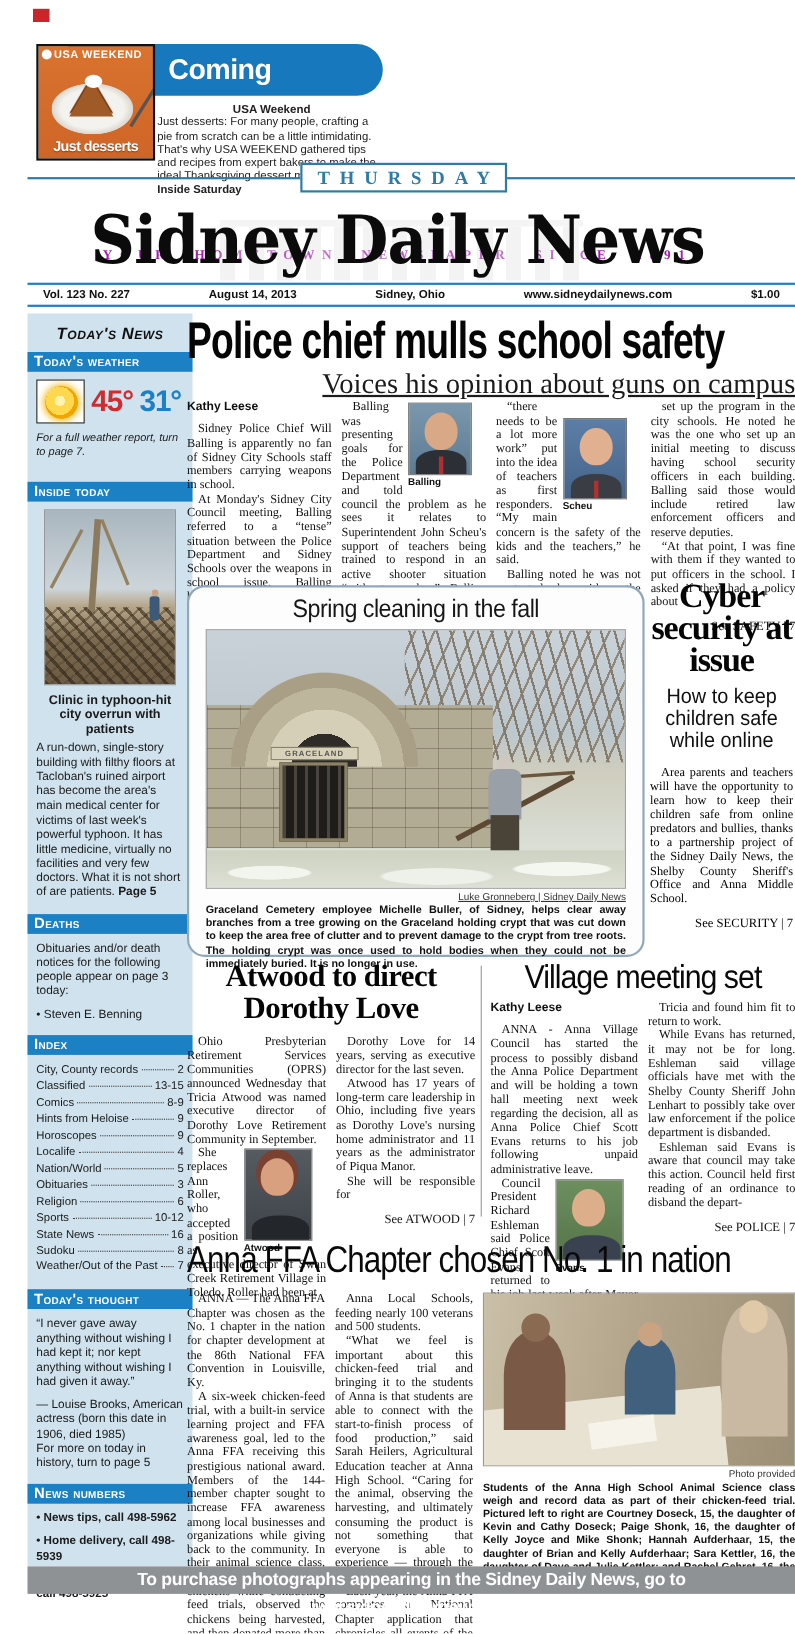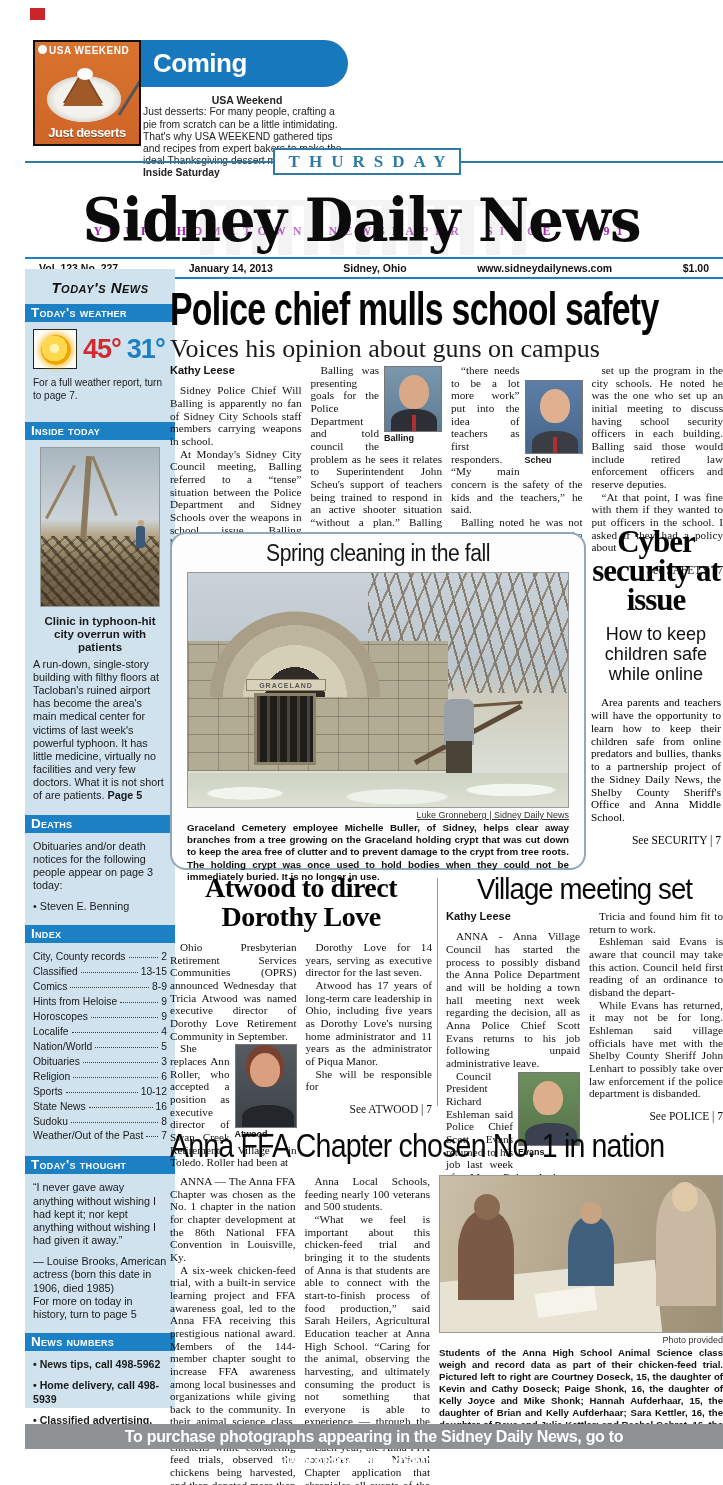--- a/index.html
+++ b/index.html
@@ -24,56 +24,56 @@
   .mast-rule { position:absolute; left:25px; right:0; top:161px; height:2px; background:#2e7ca6; }
   .thursday-box { position:absolute; left:273px; top:148px; width:188px; height:27px; background:#fff; border:2px solid #2e7ca6; color:#2e7ca6; text-align:center; font-family:"Liberation Serif",serif; font-weight:bold; font-size:17px; line-height:24px; letter-spacing:9px; text-indent:9px; }
   .tagline { position:absolute; left:0; right:0; top:180px; text-align:center; color:#a21caf; font-family:"Liberation Serif",serif; font-weight:bold; font-size:12px; letter-spacing:7px; word-spacing:10px;margin-top:44px; }
   .watermark { position:absolute; left:200px; top:200px; width:330px; height:55px; opacity:.35;
     background:repeating-linear-gradient(90deg,#ddd 0 14px,#fff 14px 26px); border-top:6px solid #e2e2e2; }
   .mast-title { position:absolute; left:0; right:0; top:186px; text-align:center; font-family:"DejaVu Serif",serif; font-weight:bold; font-size:56px; letter-spacing:-1px; color:#0b0b0b; transform:scaleY(1.08); }
 
   .infobar { position:absolute; left:25px; right:0; top:257px; height:22px; border-top:2px solid #1b80c4; border-bottom:2px solid #1b80c4; display:flex; align-items:center; justify-content:space-between; padding:0 14px 0 14px; font-family:"Liberation Sans",sans-serif; font-weight:bold; font-size:10.5px; color:#111; }
 
   
-  .sidebar { position:absolute; left:25px; top:269px; width:150px; height:1139px; background:#cfe2ed; padding:6px 8px; font-family:"Liberation Sans",sans-serif; color:#1a1a1a; }
+  .sidebar { position:absolute; left:25px; top:285px; width:150px; height:1139px; background:#cfe2ed; padding:6px 8px; font-family:"Liberation Sans",sans-serif; color:#1a1a1a; }
   .sb-title { text-align:center; font-style:italic; font-weight:bold; font-size:15px; font-variant:small-caps; letter-spacing:0.5px; padding:4px 0 8px; color:#101010; }
   .sb-bar { background:#1b80c4; color:#fff; font-weight:bold; font-variant:small-caps; font-size:13.5px; padding:1px 6px 2px; margin:0 -8px 7px; letter-spacing:0.3px; }
   .sb-sec { margin-bottom:12px; }
   .wx-row { display:flex; align-items:center; gap:6px; margin:2px 0 8px; }
   .sun-box { width:44px; height:40px; background:#fff; border:1px solid #222; position:relative; flex:none; }
   .sun { position:absolute; left:7px; top:5px; width:30px; height:30px; border-radius:50%;
     background:radial-gradient(circle at 45% 45%, #fff3b0 0 20%, #ffd84d 20% 55%, #f0a500 55% 72%, transparent 74%);
     box-shadow:0 0 6px 2px rgba(245,180,0,.8); }
   .temp-hi { color:#d02c2f; font-weight:bold; font-size:27px; letter-spacing:-1px; }
   .temp-lo { color:#1b80c4; font-weight:bold; font-size:27px; letter-spacing:-1px; }
-  .sb-note { font-size:10px; line-height:1.25; margin-bottom:20px; }
+  .sb-note { font-size:10px; line-height:1.25; margin-bottom:20px;font-style:italic; }
   .sb-photo { width:120px; height:160px; margin:2px auto 8px; border:1px solid #999; position:relative; overflow:hidden;
     background:linear-gradient(#a9b6bf 0%, #cdd5da 45%, #b7a78a 55%, #7a6a52 75%, #6b5b45 100%); }
   .sb-photo .debris { position:absolute; bottom:0; left:0; right:0; height:70px;
     background:repeating-linear-gradient(48deg, rgba(40,30,18,.55) 0 3px, transparent 3px 9px), repeating-linear-gradient(-40deg, rgba(90,70,40,.5) 0 2px, transparent 2px 8px); }
   .sb-photo .trunk { position:absolute; left:42px; top:8px; width:6px; height:86px; background:#8c7a5e; transform:rotate(4deg); }
   .sb-photo .branch1 { position:absolute; left:18px; top:14px; width:3px; height:60px; background:#93815f; transform:rotate(28deg); }
   .sb-photo .branch2 { position:absolute; left:62px; top:6px; width:3px; height:64px; background:#93815f; transform:rotate(-22deg); }
   .sb-photo .figure { position:absolute; right:14px; top:78px; width:9px; height:22px; background:#3c5a78; border-radius:3px; }
   .sb-photo .figure:after { content:""; position:absolute; top:-6px; left:2px; width:6px; height:6px; border-radius:50%; background:#caa383; }
   .sb-head { font-weight:bold; font-size:11.5px; text-align:center; line-height:1.15; margin-bottom:3px; }
   .sb-body { font-size:10.8px; line-height:1.22; }
   .sb-body b { font-weight:bold; }
   .idx-row { display:flex; align-items:baseline; font-size:10.3px; line-height:1.45; }
   .idx-lead { flex:1; border-bottom:1.5px dotted #3a3a3a; margin:0 3px; transform:translateY(-2px); }
   .bullet-item { font-size:10.6px; font-weight:bold; line-height:1.25; margin-bottom:8px; }
 
   
   .lead-headline { position:absolute; left:170px; top:281px; font-family:"Liberation Sans",sans-serif; font-weight:bold; font-size:47px; letter-spacing:-1px; white-space:nowrap; transform:scaleX(0.72); transform-origin:left top; color:#050505; }
-  .lead-subhead { position:absolute; left:170px; top:334px; width:553px; text-align:left; font-size:26px; color:#1b1b1b; }
+  .lead-subhead { position:absolute; left:170px; top:334px; width:553px; text-align:right; font-size:26px; color:#1b1b1b;text-decoration:underline; }
   .lead-cols { position:absolute; left:170px; top:364px; width:553px; height:182px; display:flex; gap:9px; }
   .col { flex:1; font-size:11.2px; line-height:1.13; text-align:justify; color:#111; }
   .col p { text-indent:10px; }
   .byline { font-family:"Liberation Sans",sans-serif; font-weight:bold; font-size:11px; text-indent:0; margin-bottom:8px; }
-  .inset { float:right; width:58px; margin:2px 0 2px 5px; font-family:"Liberation Sans",sans-serif; }
+  .inset { float:right; width:58px; margin:2px 13px 2px 5px; font-family:"Liberation Sans",sans-serif; }
   .portrait { width:58px; height:66px; border:1px solid #777; position:relative; overflow:hidden; }
   .portrait .head { position:absolute; left:14px; top:8px; width:30px; height:34px; border-radius:50% 50% 46% 46%; background:#d9a886; }
   .portrait .torso { position:absolute; left:6px; bottom:-4px; width:46px; height:26px; border-radius:45% 45% 0 0; background:#2c2f36; }
   .portrait .tie { position:absolute; left:27px; bottom:0; width:4px; height:16px; background:#b03030; }
   .bg-balling { background:linear-gradient(#7a97ad,#5d7b93); }
   .bg-scheu { background:linear-gradient(#5c7ea6,#46648a); }
   .bg-evans { background:linear-gradient(#6d8f5e,#55744a); }
   .bg-atwood { background:linear-gradient(#565b62,#3e434a); }
   .pcaption { font-weight:bold; font-size:9px; padding-top:1px; }
   .jump { text-align:right; font-size:11.5px; font-weight:normal; margin-top:10px; text-indent:0; }
@@ -163,21 +163,21 @@
     <div class="promo-body"><span>Just desserts: For many people, crafting a pie from scratch can be a little intimidating. That's why USA WEEKEND gathered tips and recipes from expert bakers to make the ideal Thanksgiving dessert more attainable.</span> <b>Inside Saturday</b></div>
   </div>
 
   <div class="mast-rule"></div>
   <div class="thursday-box">THURSDAY</div>
   <div class="tagline">YOUR HOMETOWN NEWSPAPER SINCE 1891</div>
   <div class="watermark"></div>
   <div class="mast-title">Sidney Daily News</div>
   <div class="infobar">
     <span>Vol. 123 No. 227</span>
-    <span>January 14, 2013</span>
+    <span>August 14, 2013</span>
     <span>Sidney, Ohio</span>
     <span>www.sidneydailynews.com</span>
     <span>$1.00</span>
   </div>
 
   <div class="sidebar">
     <div class="sb-title">Today's News</div>
 
     <div class="sb-sec">
       <div class="sb-bar">Today's weather</div>
@@ -398,22 +398,22 @@
           <div class="portrait bg-evans" style="width:62px; height:74px;">
               <div class="head" style="background:#dcae8a;"></div>
               <div class="torso" style="background:#3a4150; width:52px;"></div>
             </div>
           <div class="pcaption">Evans</div>
         </div>
         <p>Council President Richard Eshleman said Police Chief Scott Evans returned to his job last week after Mayor Robert Anderson contacted a psychologist who met with</p>
       </div>
       <div class="col">
         <p>Tricia and found him fit to return to work.</p>
+        <p>While Evans has returned, it may not be for long. Eshleman said village officials have met with the Shelby County Sheriff John Lenhart to possibly take over law enforcement if the police department is disbanded.</p>
         <p>Eshleman said Evans is aware that council may take this action. Council held first reading of an ordinance to disband the depart-</p>
-        <p>While Evans has returned, it may not be for long. Eshleman said village officials have met with the Shelby County Sheriff John Lenhart to possibly take over law enforcement if the police department is disbanded.</p>
         <p class="jump">See POLICE | 7</p>
       </div>
     </div>
   </div>
 
   <div class="ffa">
     <div class="ffa-head">Anna FFA Chapter chosen No. 1 in nation</div>
     <div class="ffa-body">
       <div class="ffa-textcols">
         <div class="col">

